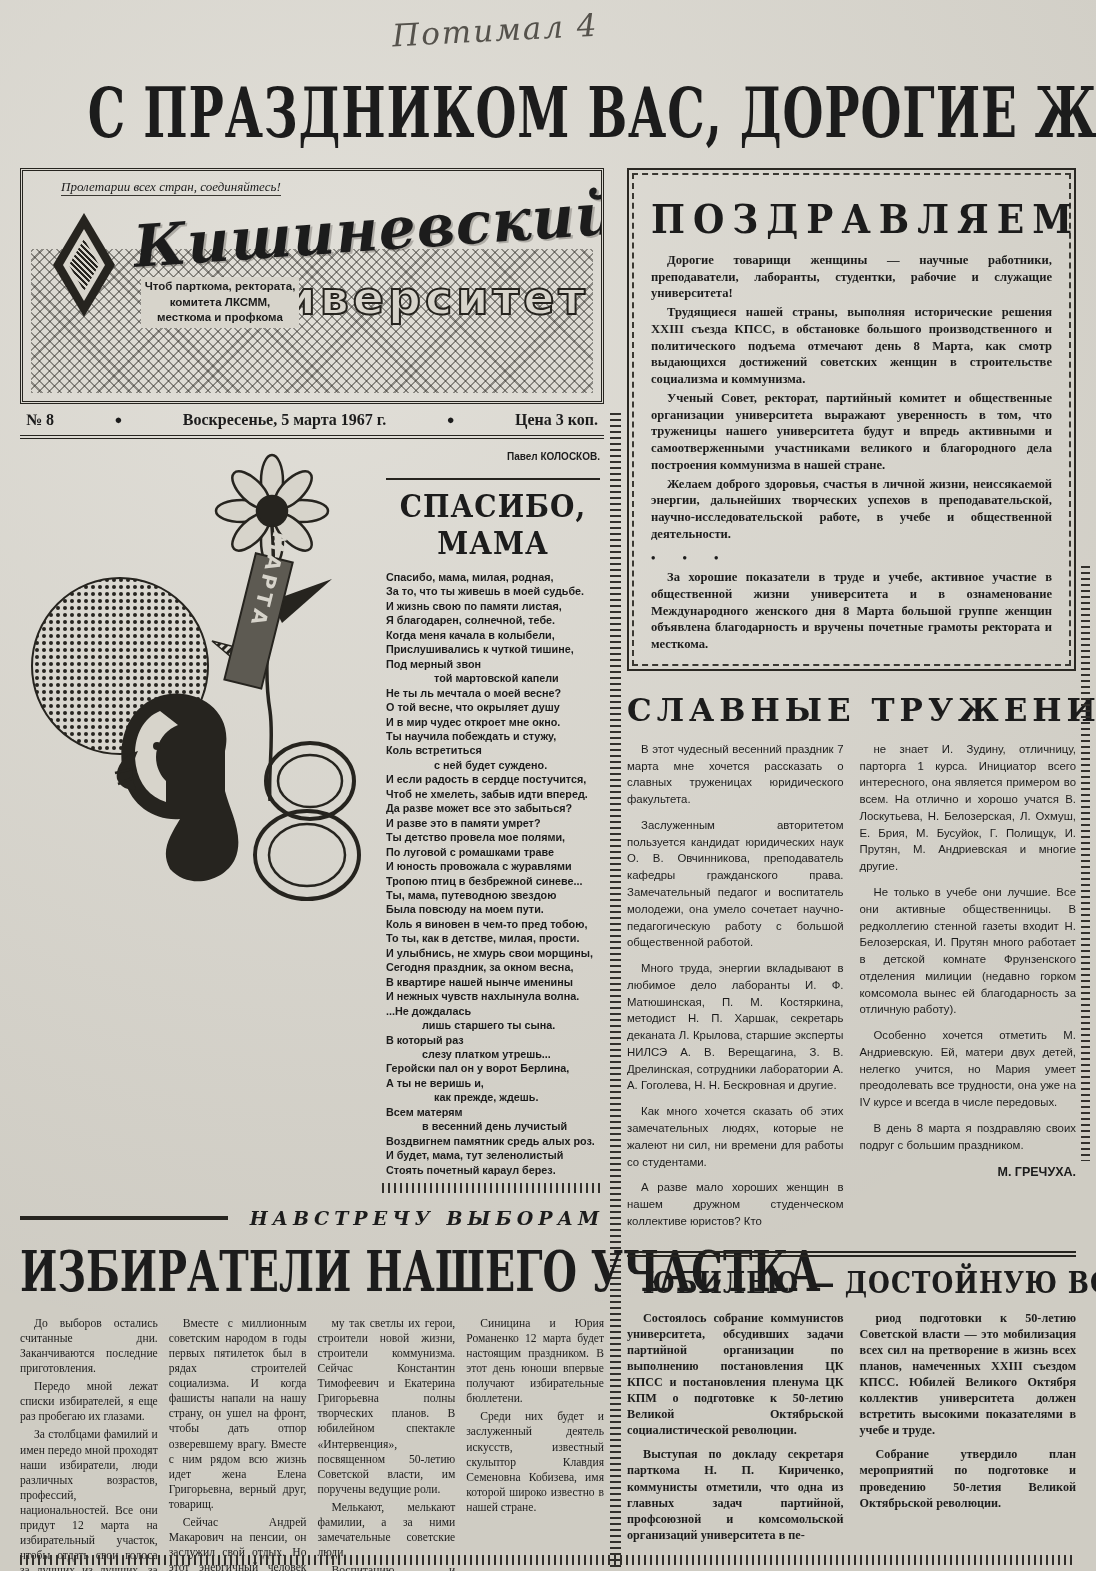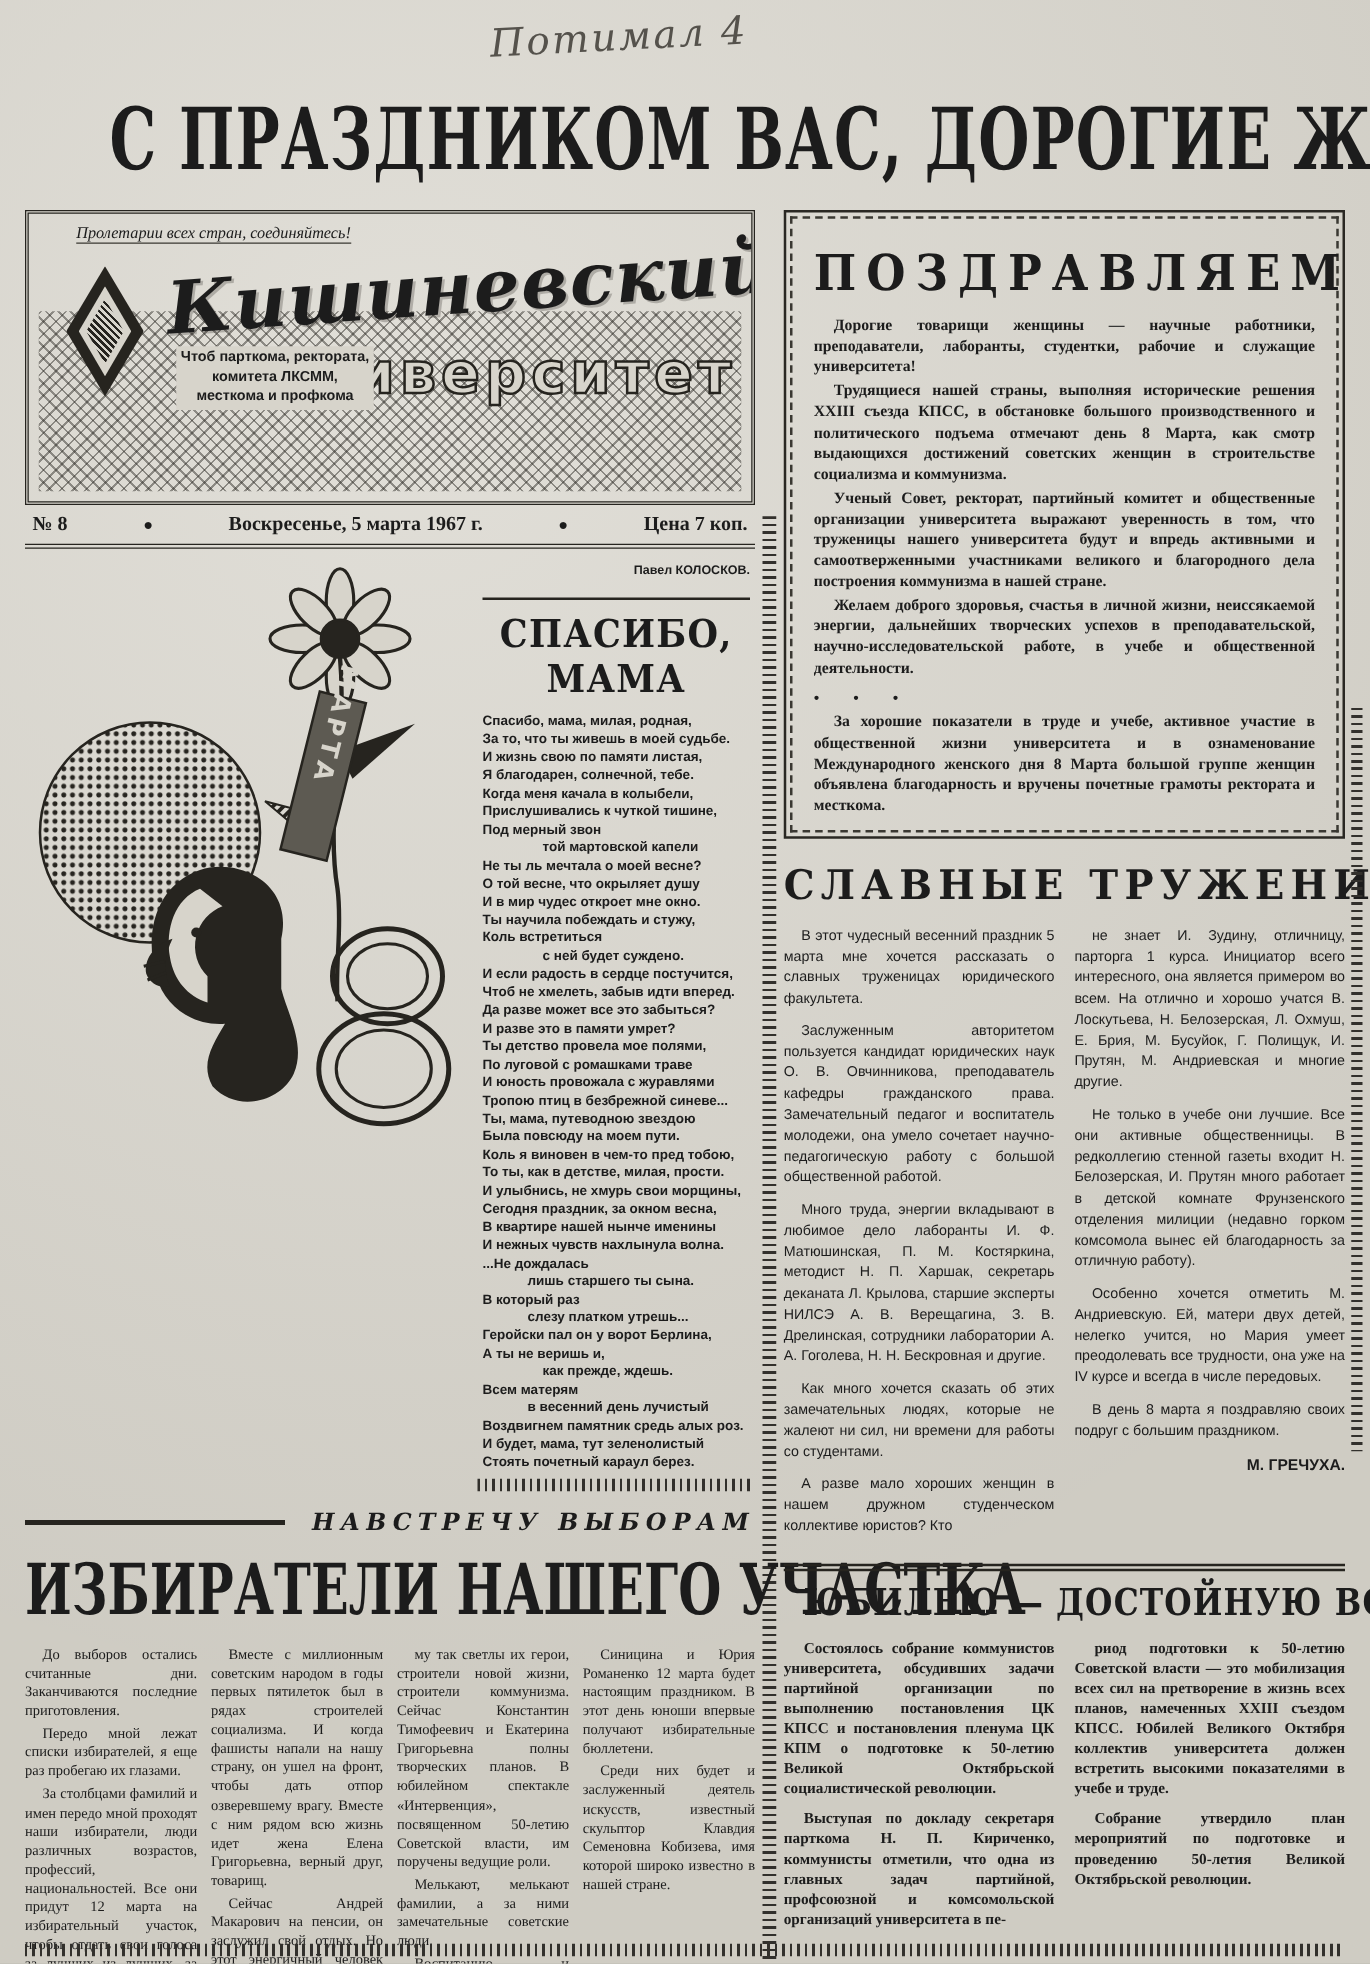--- a/index.html
+++ b/index.html
@@ -162,21 +162,21 @@
         <div class="logo-script">Кишиневский</div>
         <div class="logo-outline">Университет</div>
         <div class="organ">Чтоб парткома, ректората, комитета ЛКСММ, месткома и профкома</div>
       </div>
 
       <div class="issue-bar">
         <span>№ 8</span>
         <span class="issue-dot">●</span>
         <span>Воскресенье, 5 марта 1967 г.</span>
         <span class="issue-dot">●</span>
-        <span>Цена 7 коп.</span>
+        <span>Цена 3 коп.</span>
       </div>
 
       <div class="feature-row">
 
         <svg class="illustration" viewBox="0 0 362 452">
           <defs>
             <pattern id="dots" width="7" height="7" patternUnits="userSpaceOnUse">
               <circle cx="3" cy="3" r="2" fill="#26241f"></circle>
             </pattern>
             <pattern id="stripes" width="6" height="6" patternUnits="userSpaceOnUse" patternTransform="rotate(45)">
@@ -320,21 +320,21 @@
             <p>Ученый Совет, ректорат, партийный комитет и общественные организации университета выражают уверенность в том, что труженицы нашего университета будут и впредь активными и самоотверженными участниками великого и благородного дела построения коммунизма в нашей стране.</p>
             <p>Желаем доброго здоровья, счастья в личной жизни, неиссякаемой энергии, дальнейших творческих успехов в преподавательской, научно-исследовательской работе, в учебе и общественной деятельности.</p>
           </div>
         <p class="dots-sep">• • •</p>
         <p>За хорошие показатели в труде и учебе, активное участие в общественной жизни университета и в ознаменование Международного женского дня 8 Марта большой группе женщин объявлена благодарность и вручены почетные грамоты ректората и месткома.</p>
       </div>
 
       <div class="slavnye-title">СЛАВНЫЕ ТРУЖЕНИЦЫ</div>
       <div class="slavnye-cols">
         <div class="slavnye-col">
-            <p>В этот чудесный весенний праздник 5 марта мне хочется рассказать о славных труженицах юридического факультета.</p>
+            <p>В этот чудесный весенний праздник 7 марта мне хочется рассказать о славных труженицах юридического факультета.</p>
             <p>Заслуженным авторитетом пользуется кандидат юридических наук О. В. Овчинникова, преподаватель кафедры гражданского права. Замечательный педагог и воспитатель молодежи, она умело сочетает научно-педагогическую работу с большой общественной работой.</p>
             <p>Много труда, энергии вкладывают в любимое дело лаборанты И. Ф. Матюшинская, П. М. Костяркина, методист Н. П. Харшак, секретарь деканата Л. Крылова, старшие эксперты НИЛСЭ А. В. Верещагина, З. В. Дрелинская, сотрудники лаборатории А. А. Гоголева, Н. Н. Бескровная и другие.</p>
             <p>Как много хочется сказать об этих замечательных людях, которые не жалеют ни сил, ни времени для работы со студентами.</p>
             <p>А разве мало хороших женщин в нашем дружном студенческом коллективе юристов? Кто</p>
           </div>
         <div class="slavnye-col">
           <div>
               <p>не знает И. Зудину, отличницу, парторга 1 курса. Инициатор всего интересного, она является примером во всем. На отлично и хорошо учатся В. Лоскутьева, Н. Белозерская, Л. Охмуш, Е. Брия, М. Бусуйок, Г. Полищук, И. Прутян, М. Андриевская и многие другие.</p>
               <p>Не только в учебе они лучшие. Все они активные общественницы. В редколлегию стенной газеты входит Н. Белозерская, И. Прутян много работает в детской комнате Фрунзенского отделения милиции (недавно горком комсомола вынес ей благодарность за отличную работу).</p>
               <p>Особенно хочется отметить М. Андриевскую. Ей, матери двух детей, нелегко учится, но Мария умеет преодолевать все трудности, она уже на IV курсе и всегда в числе передовых.</p>

